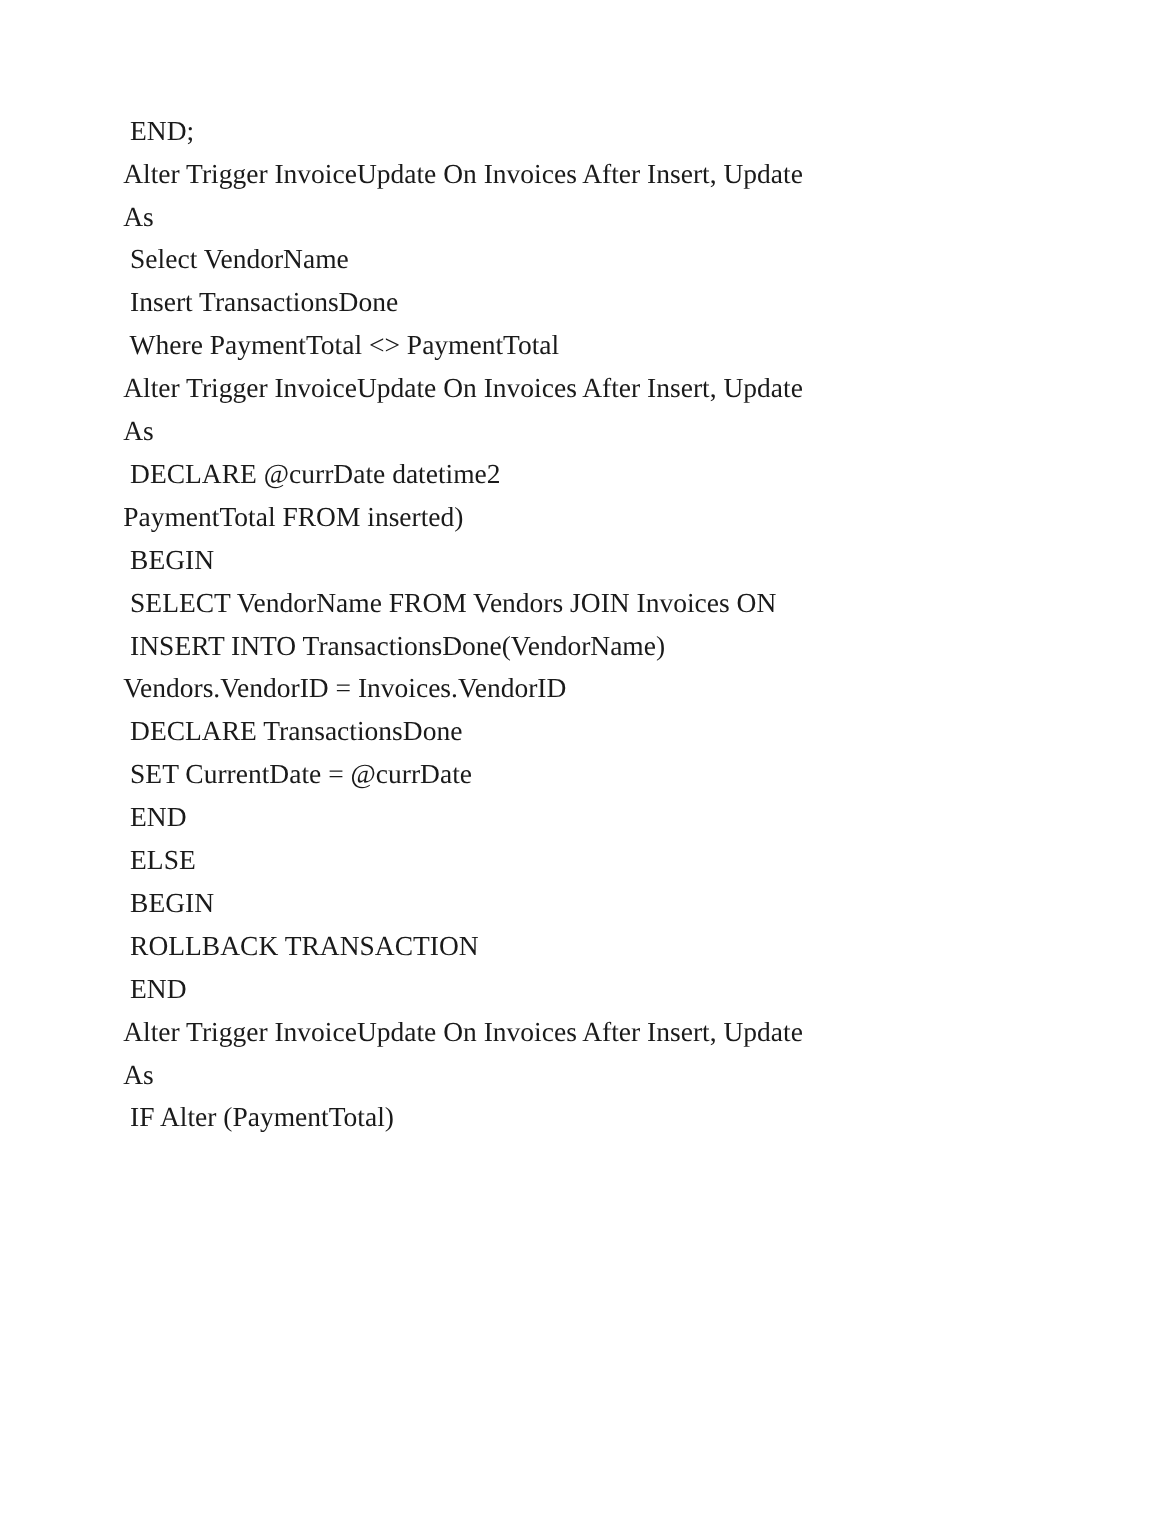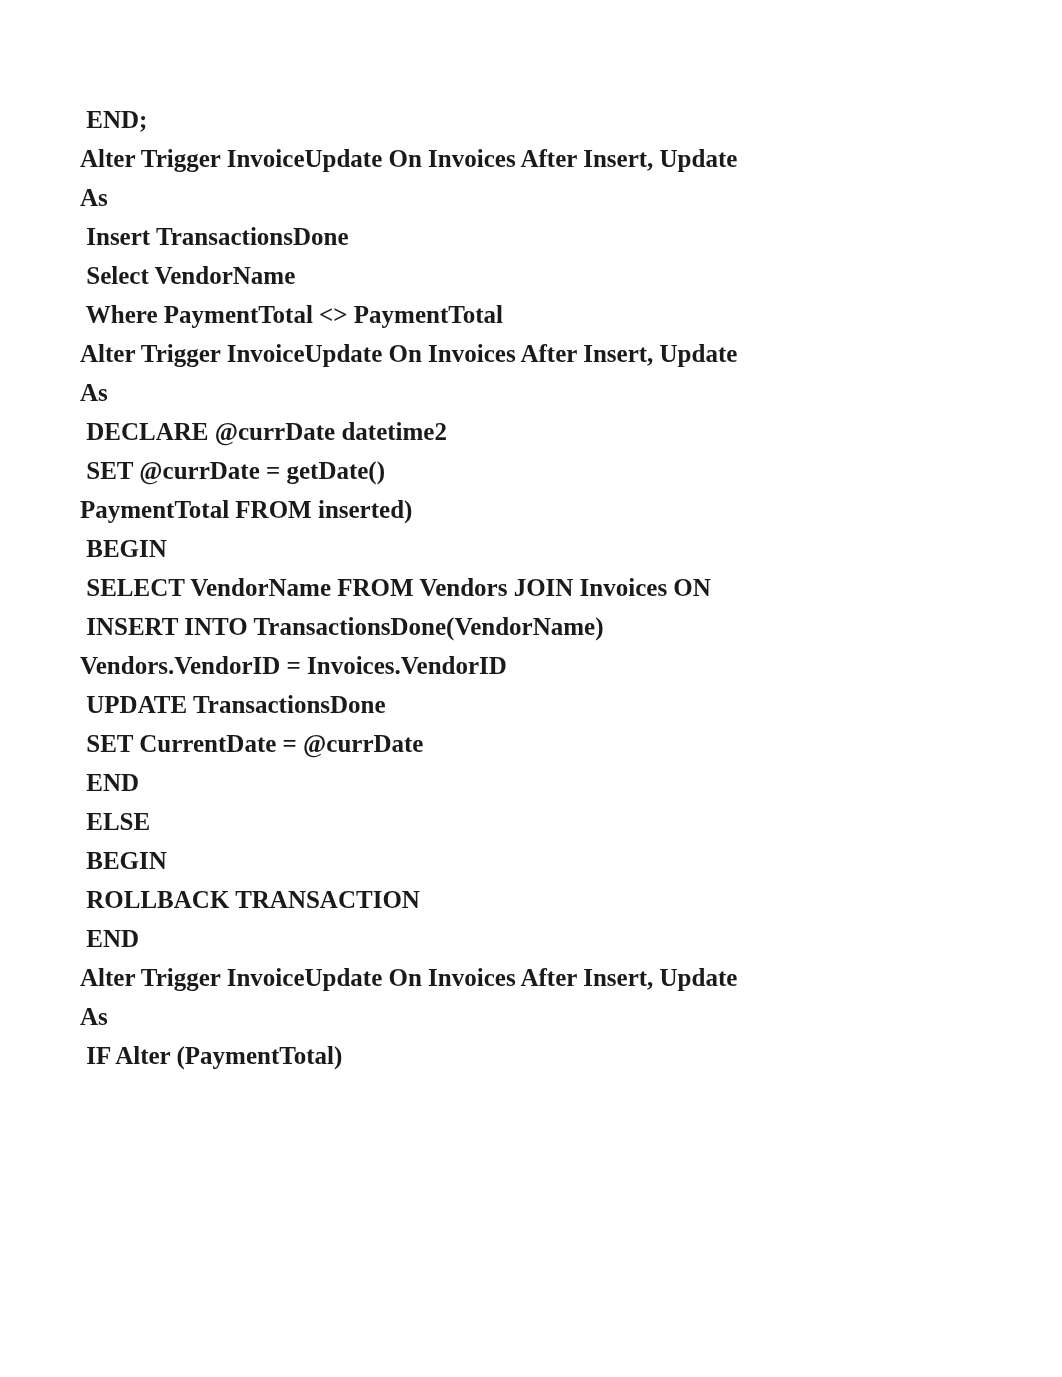--- a/index.html
+++ b/index.html
@@ -4,52 +4,50 @@
   <style>
     body {
       margin: 0;
       padding: 0;
       background: #ffffff;
       font-family: Georgia, 'Times New Roman', Times, serif;
     }
     .page {
       width: 1036px;
       min-height: 1377px;
-      padding: 100px 100px 60px 80px;
+      padding: 100px 100px 60px 112px;
       box-sizing: border-box;
-      font-weight: bold;
     }
     .line {
       font-size: 25px;
       line-height: 1.56;
       color: #1a1a1a;
       white-space: pre;
       font-family: Georgia, 'Times New Roman', Times, serif;
     }
   </style>
 </head>
 <body>
 
 <div class="page">
   <div class="line"> END;</div>
   <div class="line">Alter Trigger InvoiceUpdate On Invoices After Insert, Update</div>
   <div class="line">As</div>
+  <div class="line"> Select VendorName</div>
   <div class="line"> Insert TransactionsDone</div>
-  <div class="line"> Select VendorName</div>
   <div class="line"> Where PaymentTotal &lt;&gt; PaymentTotal</div>
   <div class="line">Alter Trigger InvoiceUpdate On Invoices After Insert, Update</div>
   <div class="line">As</div>
   <div class="line"> DECLARE @currDate datetime2</div>
-  <div class="line"> SET @currDate = getDate()</div>
   <div class="line">PaymentTotal FROM inserted)</div>
   <div class="line"> BEGIN</div>
   <div class="line"> SELECT VendorName FROM Vendors JOIN Invoices ON</div>
   <div class="line"> INSERT INTO TransactionsDone(VendorName)</div>
   <div class="line">Vendors.VendorID = Invoices.VendorID</div>
-  <div class="line"> UPDATE TransactionsDone</div>
+  <div class="line"> DECLARE TransactionsDone</div>
   <div class="line"> SET CurrentDate = @currDate</div>
   <div class="line"> END</div>
   <div class="line"> ELSE</div>
   <div class="line"> BEGIN</div>
   <div class="line"> ROLLBACK TRANSACTION</div>
   <div class="line"> END</div>
   <div class="line">Alter Trigger InvoiceUpdate On Invoices After Insert, Update</div>
   <div class="line">As</div>
   <div class="line"> IF Alter (PaymentTotal)</div>
 </div>

